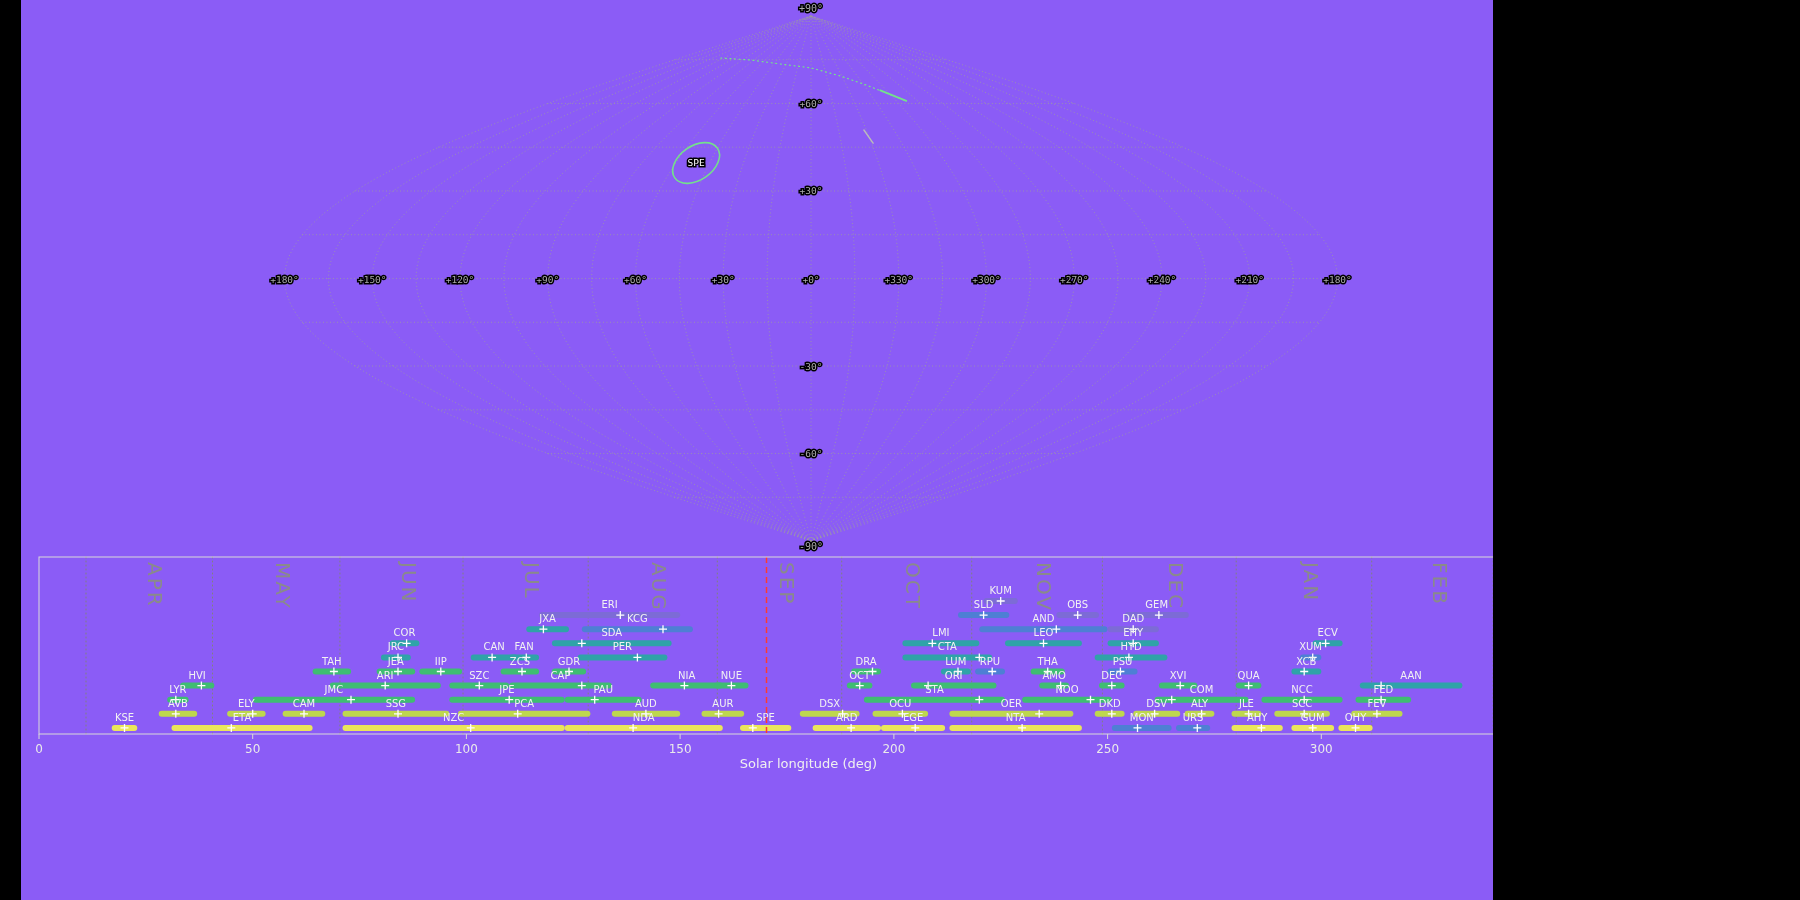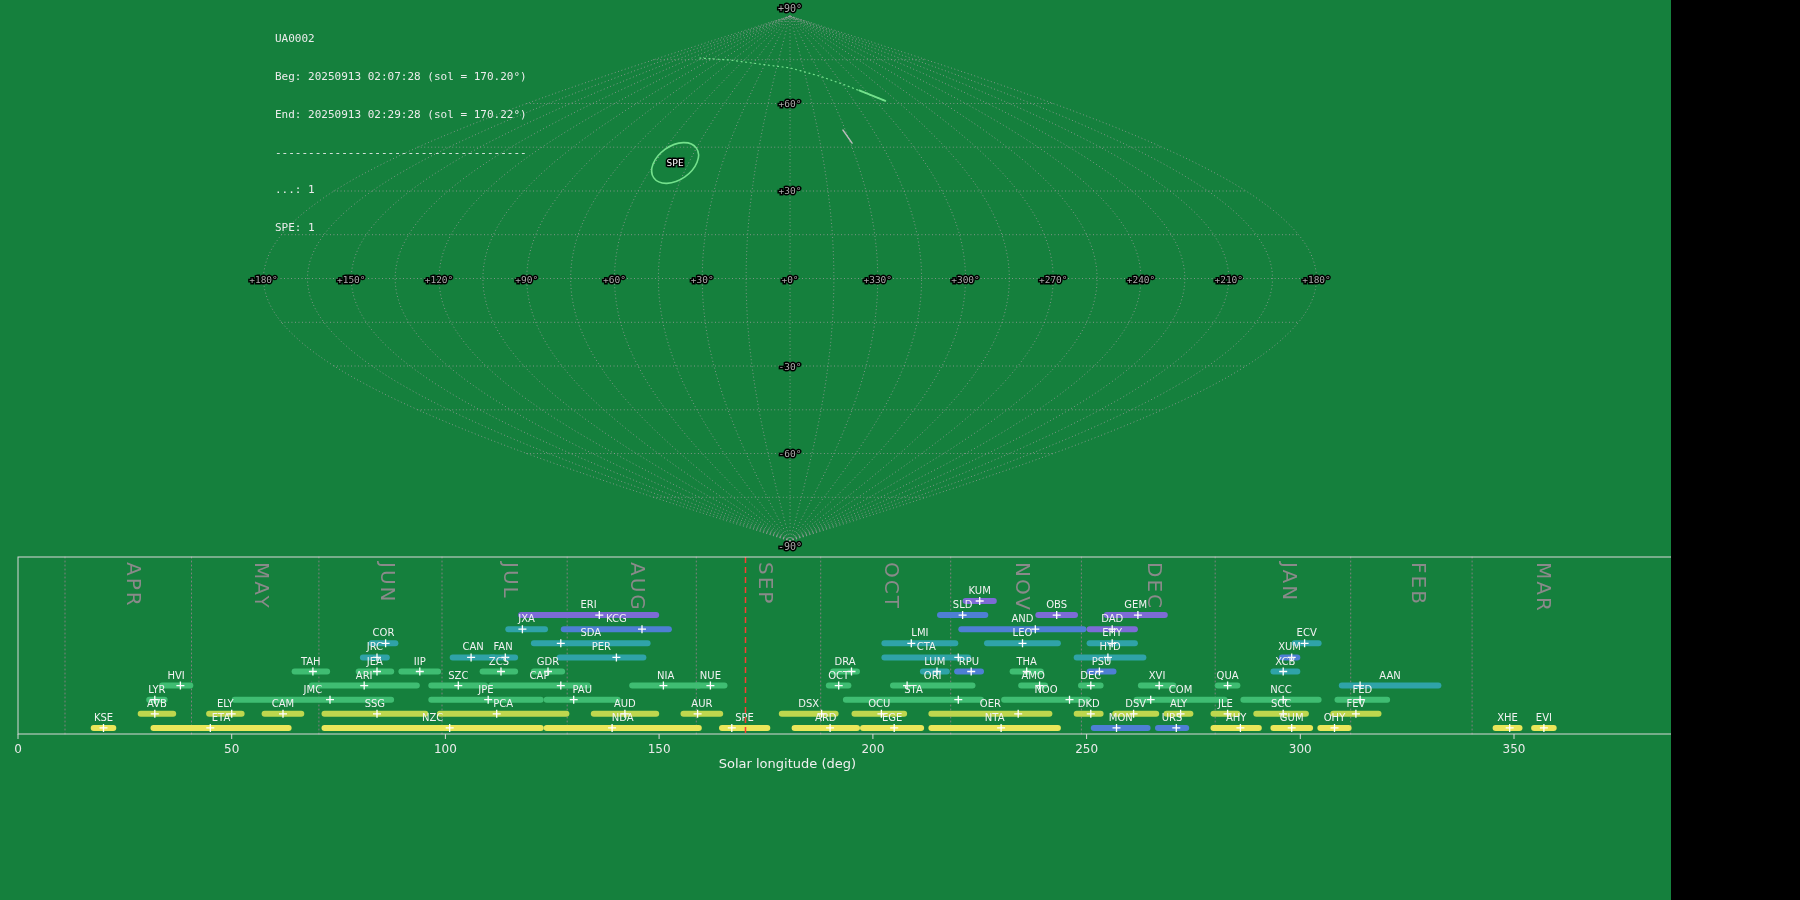--- a/index.html
+++ b/index.html
@@ -1,17 +1,17 @@
 <!DOCTYPE html>
 <html><head>
 <meta charset="utf-8">
 <style>
   html,body{margin:0;padding:0;background:#000;}
-  #stage{position:relative;width:1671px;height:900px;background:#15803d;overflow:hidden;
-         font-family:"DejaVu Sans",sans-serif;}
+  #stage{position:relative;width:1472px;height:900px;background:#8b5cf6;overflow:hidden;
+         font-family:"DejaVu Sans",sans-serif;margin-left:21px;}
   #figure{position:absolute;left:0;top:0;}
   #header-block{position:absolute;left:275px;top:8px;color:#ececec;
     font-family:"DejaVu Sans Mono",monospace;font-size:11px;line-height:12.6px;white-space:pre;}
 </style>
 </head>
 <body>
 
 <div id="stage">
   <svg id="figure" width="1800" height="900" viewBox="0 0 1800 900">
       <g>
@@ -373,21 +373,13 @@
         <text x="872.9" y="753" font-size="12" fill="#eaeaea" text-anchor="middle" font-family="&quot;DejaVu Sans&quot;, sans-serif">200</text>
         <line x1="1086.6" y1="734" x2="1086.6" y2="739" stroke="#d9d9d9" stroke-width="1"></line>
         <text x="1086.6" y="753" font-size="12" fill="#eaeaea" text-anchor="middle" font-family="&quot;DejaVu Sans&quot;, sans-serif">250</text>
         <line x1="1300.3" y1="734" x2="1300.3" y2="739" stroke="#d9d9d9" stroke-width="1"></line>
         <text x="1300.3" y="753" font-size="12" fill="#eaeaea" text-anchor="middle" font-family="&quot;DejaVu Sans&quot;, sans-serif">300</text>
         <line x1="1514.0" y1="734" x2="1514.0" y2="739" stroke="#d9d9d9" stroke-width="1"></line>
         <text x="1514.0" y="753" font-size="12" fill="#eaeaea" text-anchor="middle" font-family="&quot;DejaVu Sans&quot;, sans-serif">350</text>
         <text x="787.4" y="768" font-size="13" fill="#f0f0f0" text-anchor="middle" font-family="&quot;DejaVu Sans&quot;, sans-serif">Solar longitude (deg)</text>
       </g>
     </svg>
-  <div id="header-block">
-    <div>UA0002</div>
-    <div>Beg: 20250913 02:07:28 (sol = 170.20°)</div>
-    <div>End: 20250913 02:29:28 (sol = 170.22°)</div>
-    <div>--------------------------------------</div>
-    <div>...: 1</div>
-    <div>SPE: 1</div>
-  </div>
 </div>
 
 </body></html>

